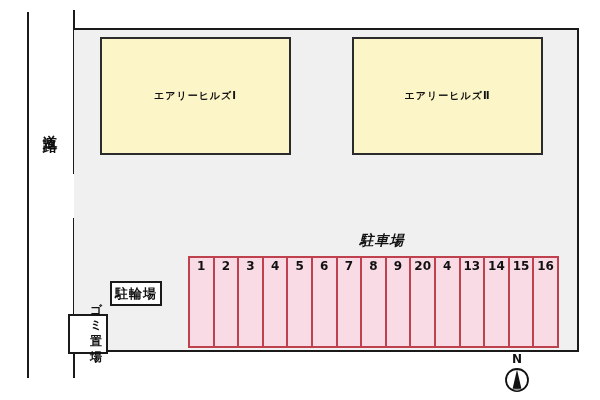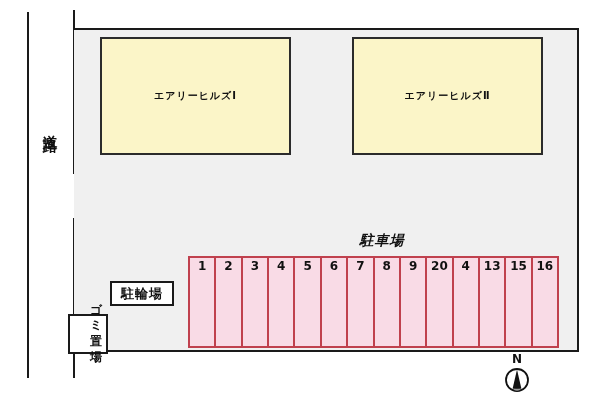--- a/index.html
+++ b/index.html
@@ -58,21 +58,21 @@
     display:block;text-align:center;
     padding-top:1px;font-size:12px;font-weight:bold;color:#111;
   }
   .label-box{
     position:absolute;box-sizing:border-box;
     background:var(--label-box-fill,#ffffff);
     border:2px solid var(--outline,#1a1a1a);
     display:flex;align-items:center;justify-content:center;
     font-weight:bold;
   }
-  .bicycle-box{left:110px;top:281px;width:64px;height:25px;font-size:13px;letter-spacing:1px;}
+  .bicycle-box{left:110px;top:281px;width:52px;height:25px;font-size:13px;letter-spacing:1px;}
   .garbage-box{
     left:68px;top:314px;width:40px;height:40px;
     flex-direction:column;font-size:12px;line-height:1.3;padding-left:20px;
   }
   .compass{position:absolute;left:503px;top:352px;width:28px;text-align:center;}
   .compass-n{font-size:12px;font-weight:bold;line-height:14px;}
   .compass-icon{display:block;margin:1px auto 0 auto;}
 </style>
 </head>
 <body>
@@ -125,20 +125,23 @@
       <div class="stall">
         <span class="stall-num">20</span>
       </div>
       <div class="stall">
         <span class="stall-num">4</span>
       </div>
       <div class="stall">
         <span class="stall-num">13</span>
       </div>
       <div class="stall">
+        <span class="stall-num">14</span>
+      </div>
+      <div class="stall">
         <span class="stall-num">15</span>
       </div>
       <div class="stall">
         <span class="stall-num">16</span>
       </div>
     </div>
 
   <div class="label-box bicycle-box">
     <span>駐輪場</span>
   </div>

